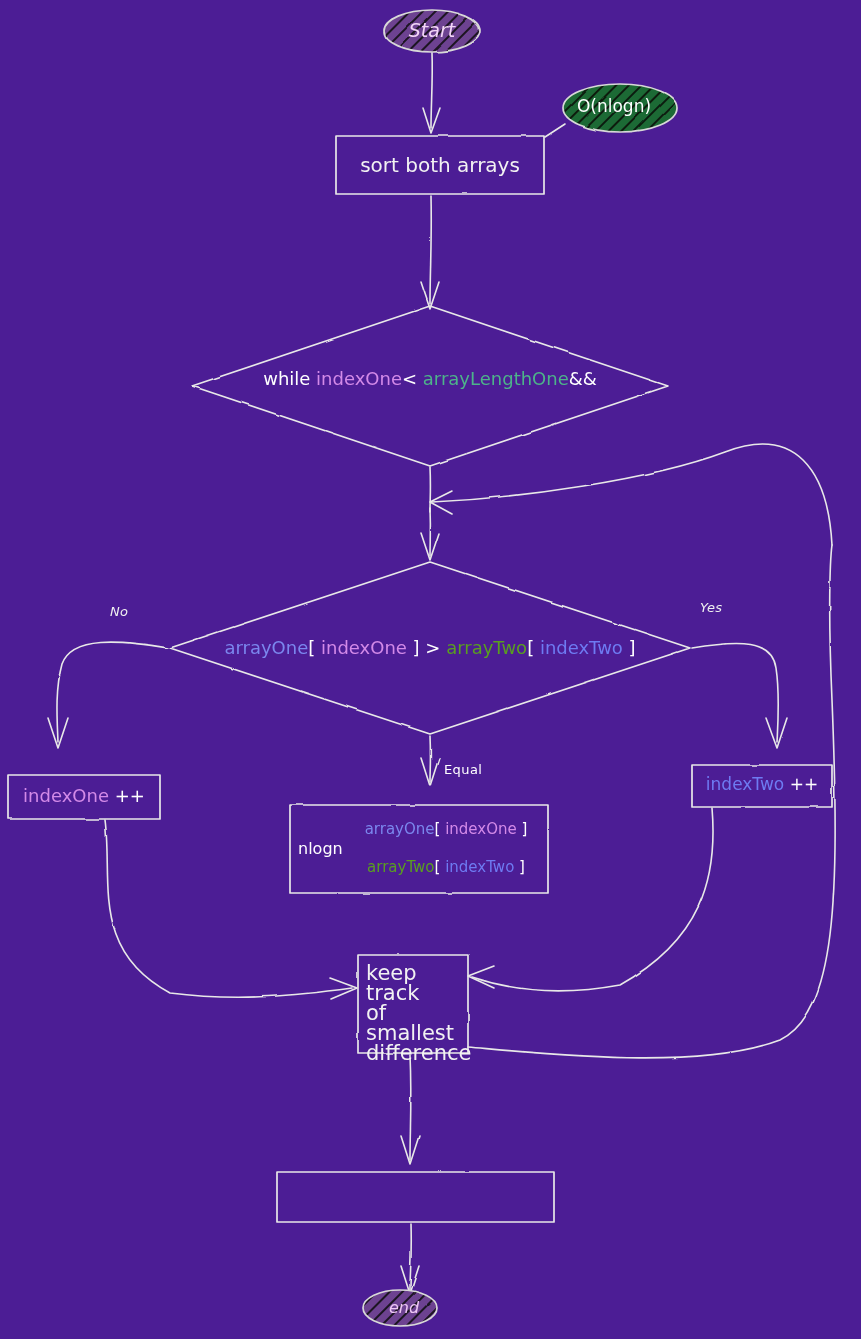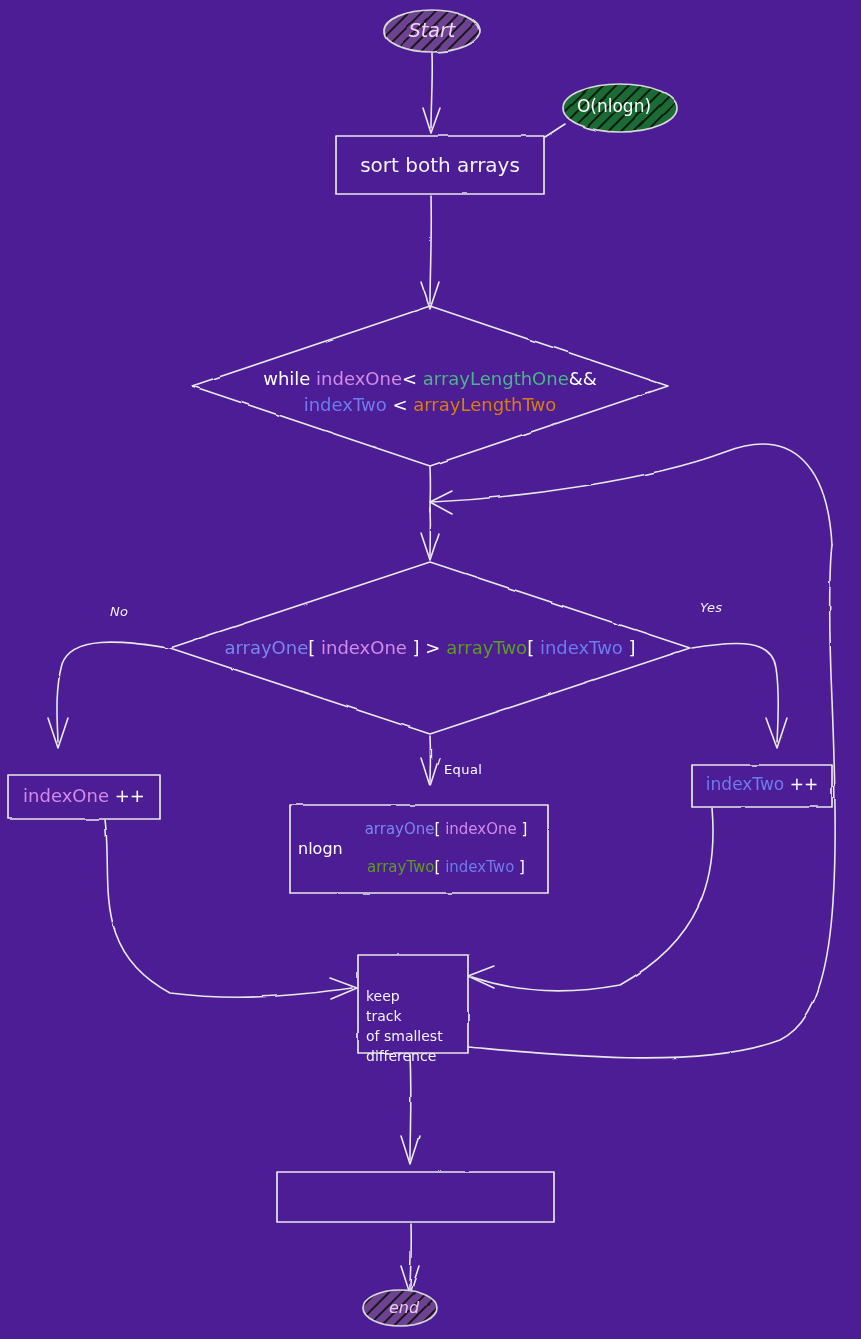--- a/index.html
+++ b/index.html
@@ -128,40 +128,39 @@
   </svg>
 
   <div class="nodetext" style="left:392px; top:19px; width:80px; font-size:19px; font-style:italic; color:#f3d6f7;">Start</div>
 
   <div class="nodetext" style="left:565px; top:96px; width:98px; font-size:17px; color:#ffffff;">O(nlogn)</div>
 
   <div class="nodetext" style="left:336px; top:153px; width:208px; font-size:20px; color:#f2f2f2;">sort both arrays</div>
 
   <div style="position:absolute; left:230px; top:366px; width:400px; text-align:center; line-height:26px; font-size:18px;">
     <div id="whileL1"><span class="tok" style="color: rgb(255, 255, 255);">while </span><span class="tok" style="color: rgb(211, 138, 232);">indexOne</span><span class="tok" style="color: rgb(255, 255, 255);">&lt; </span><span class="tok" style="color: rgb(77, 179, 138);">arrayLengthOne</span><span class="tok" style="color: rgb(255, 255, 255);">&amp;&amp;</span></div>
-    <div id="whileL2"><span class="tok" style="color: rgb(110, 123, 242);">indexTwo</span><span class="tok" style="color: rgb(255, 255, 255);"> &lt; </span><span class="tok" style="color: rgb(217, 124, 18);">arrayLengthTwo</span></div>
   </div>
 
   <div style="position:absolute; left:175px; top:637px; width:510px; text-align:center; font-size:18px;">
     <div id="cmpL1"><span class="tok" style="color: rgb(123, 135, 238);">arrayOne</span><span class="tok" style="color: rgb(255, 255, 255);">[ </span><span class="tok" style="color: rgb(211, 138, 232);">indexOne</span><span class="tok" style="color: rgb(255, 255, 255);"> ] &gt; </span><span class="tok" style="color: rgb(90, 158, 32);">arrayTwo</span><span class="tok" style="color: rgb(255, 255, 255);">[ </span><span class="tok" style="color: rgb(110, 123, 242);">indexTwo</span><span class="tok" style="color: rgb(255, 255, 255);"> ]</span></div>
   </div>
 
   <div class="lbl edgelabel" style="left:110px; top:604px;">No</div>
   <div class="lbl edgelabel" style="left:700px; top:600px;">Yes</div>
   <div class="lbl" style="left:444px; top:762px; font-size:13px;">Equal</div>
 
   <div id="idxOneInc" style="position:absolute; left:8px; top:785px; width:152px; text-align:center; font-size:18px;"><span class="tok" style="color: rgb(211, 138, 232);">indexOne</span><span class="tok" style="color: rgb(255, 255, 255);"> ++</span></div>
 
   <div id="idxTwoInc" style="position:absolute; left:692px; top:774px; width:140px; text-align:center; font-size:17px;"><span class="tok" style="color: rgb(110, 123, 242);">indexTwo</span><span class="tok" style="color: rgb(255, 255, 255);"> ++</span></div>
 
   <div style="position:absolute; left:298px; top:839px; font-size:16px; color:#ffffff;">nlogn</div>
   <div id="retTop" style="position:absolute; left:348px; top:820px; width:196px; text-align:center; font-size:15px;"><span class="tok" style="color: rgb(123, 135, 238);">arrayOne</span><span class="tok" style="color: rgb(255, 255, 255);">[ </span><span class="tok" style="color: rgb(211, 138, 232);">indexOne</span><span class="tok" style="color: rgb(255, 255, 255);"> ]</span></div>
   <div id="retBot" style="position:absolute; left:348px; top:858px; width:196px; text-align:center; font-size:15px;"><span class="tok" style="color: rgb(90, 158, 32);">arrayTwo</span><span class="tok" style="color: rgb(255, 255, 255);">[ </span><span class="tok" style="color: rgb(110, 123, 242);">indexTwo</span><span class="tok" style="color: rgb(255, 255, 255);"> ]</span></div>
 
-  <div id="keepTrack" style="position:absolute; left:366px; top:963px; width:104px; font-size:14px; line-height:20px; color:#f2f2f2;margin-top:23px;">
+  <div id="keepTrack" style="position:absolute; left:366px; top:963px; width:104px; font-size:21px; line-height:20px; color:#f2f2f2;">
       <div>keep</div>
       <div>track</div>
       <div>of smallest</div>
       <div>difference</div>
     </div>
 
 
   <div class="nodetext" style="left:365px; top:1298px; width:78px; font-size:16px; font-style:italic; color:#eec8f5;">end</div>
 
 </div>

